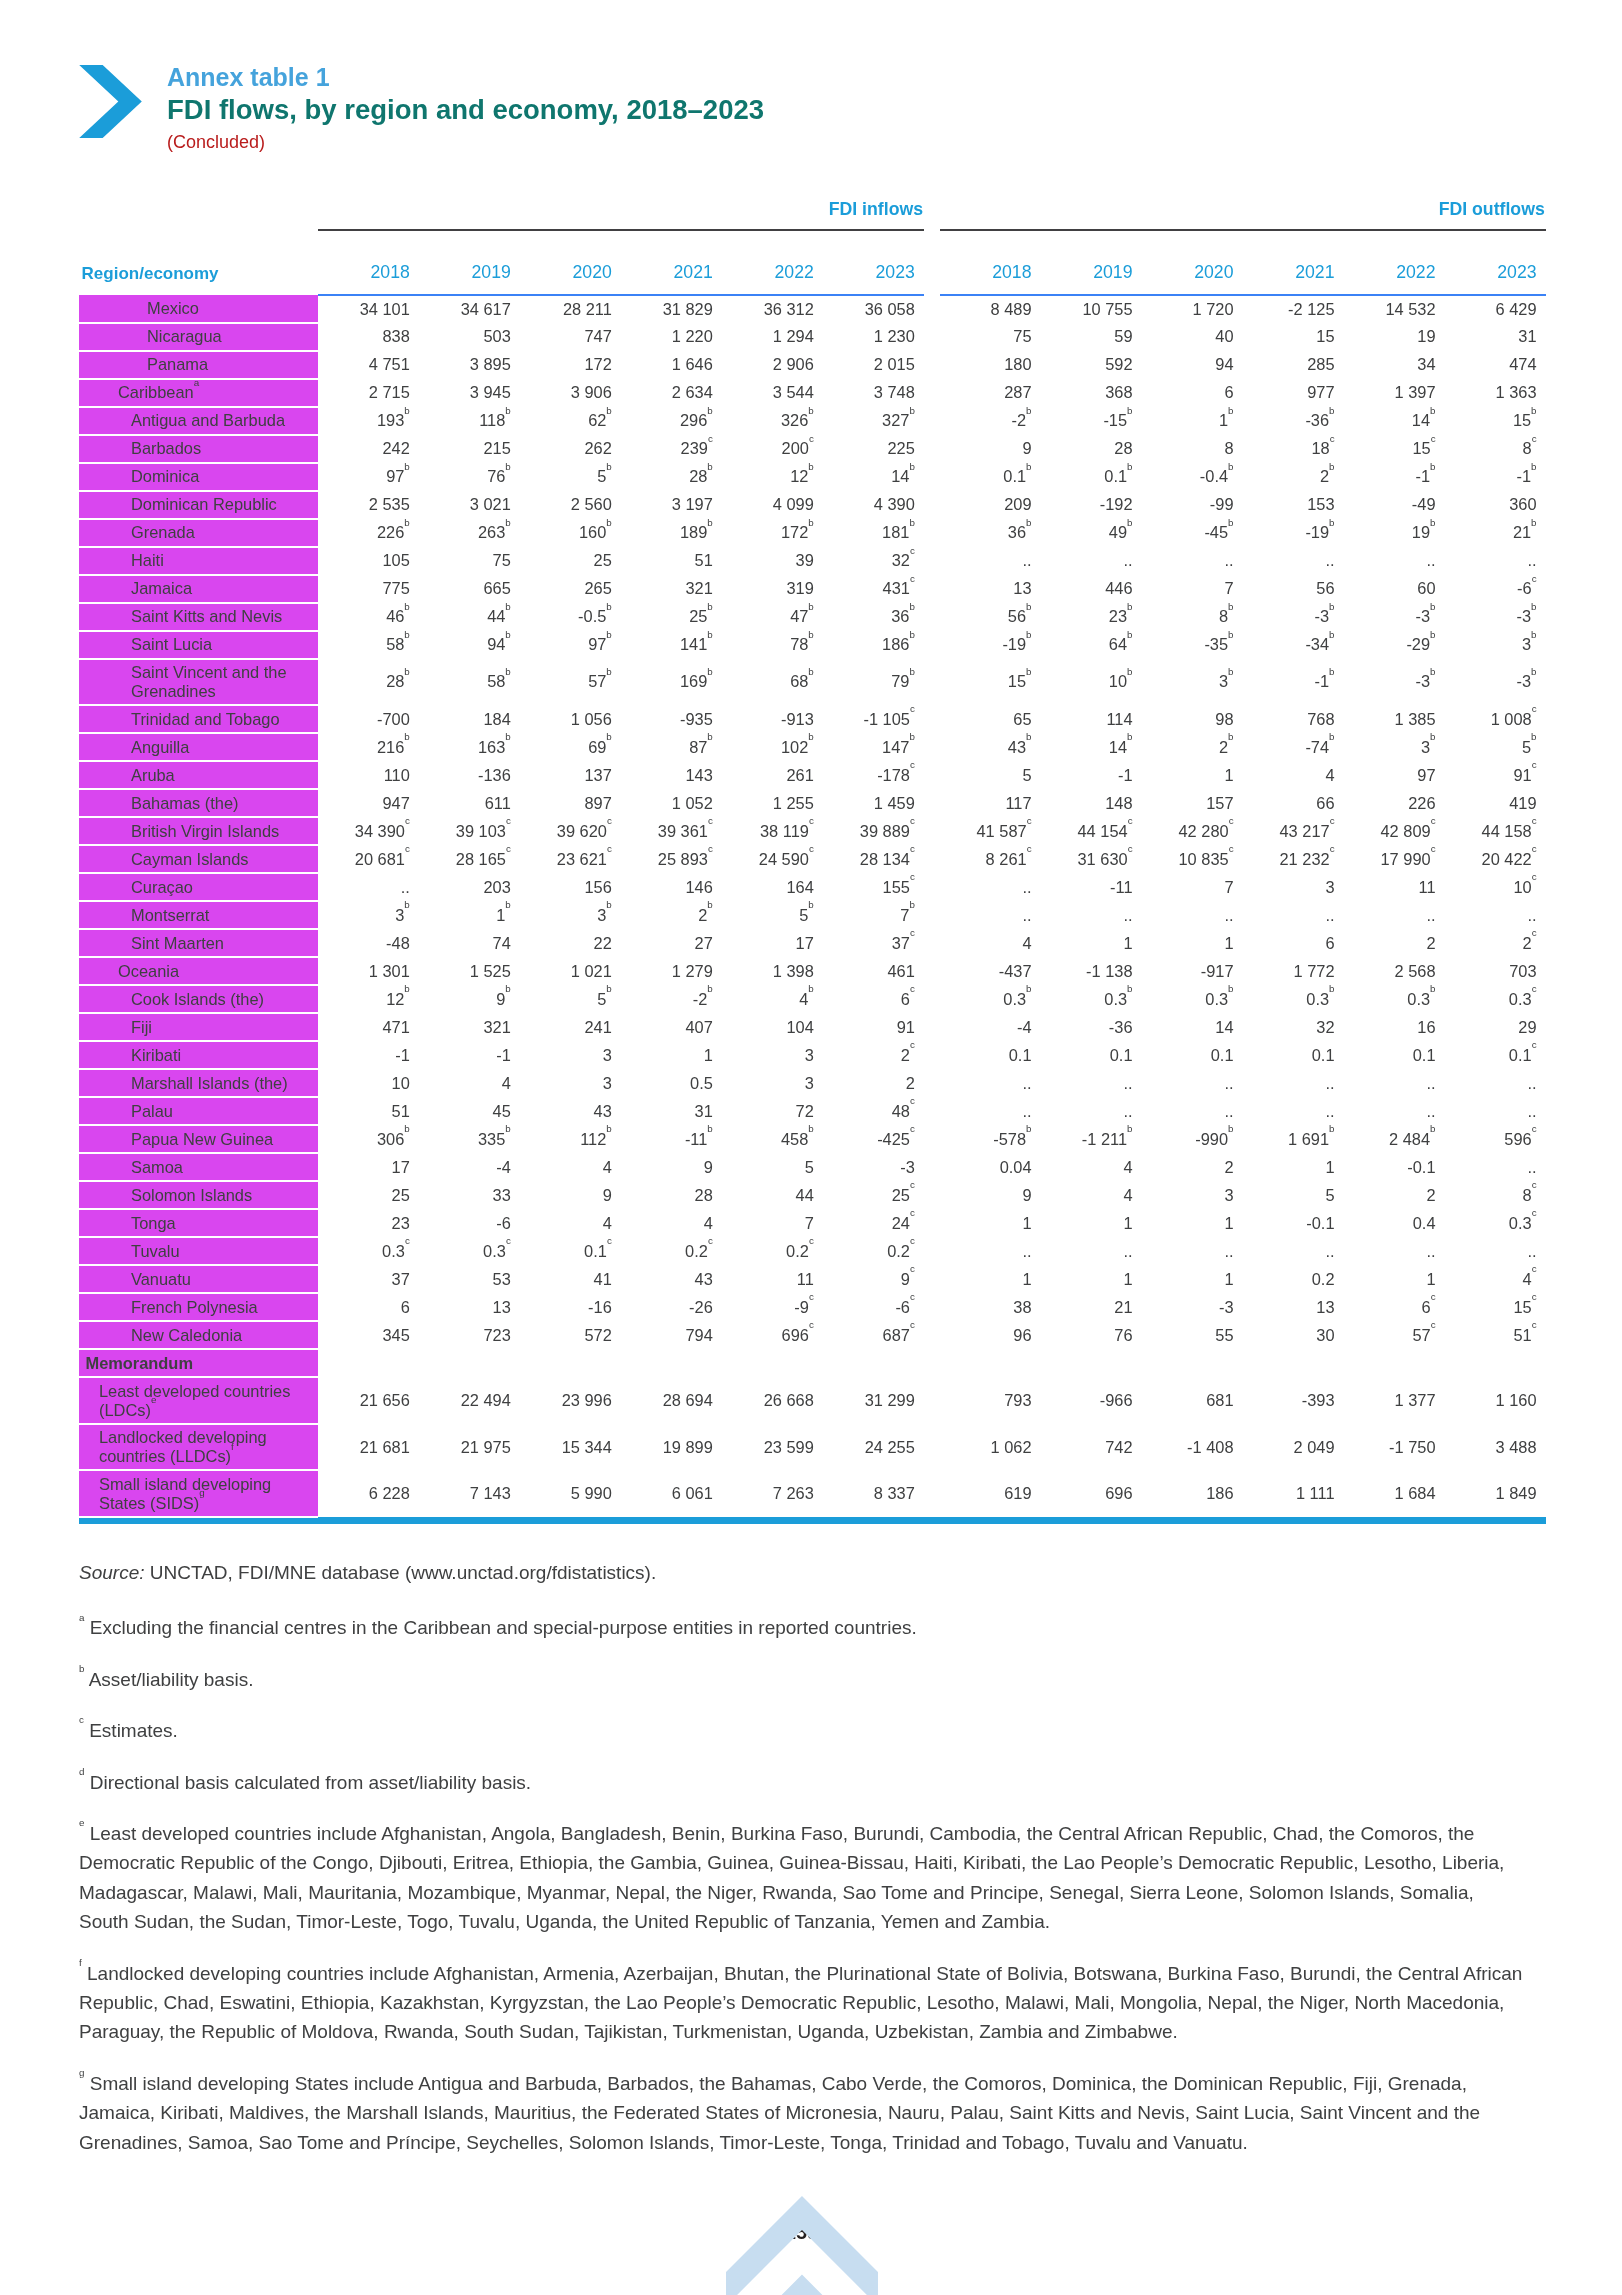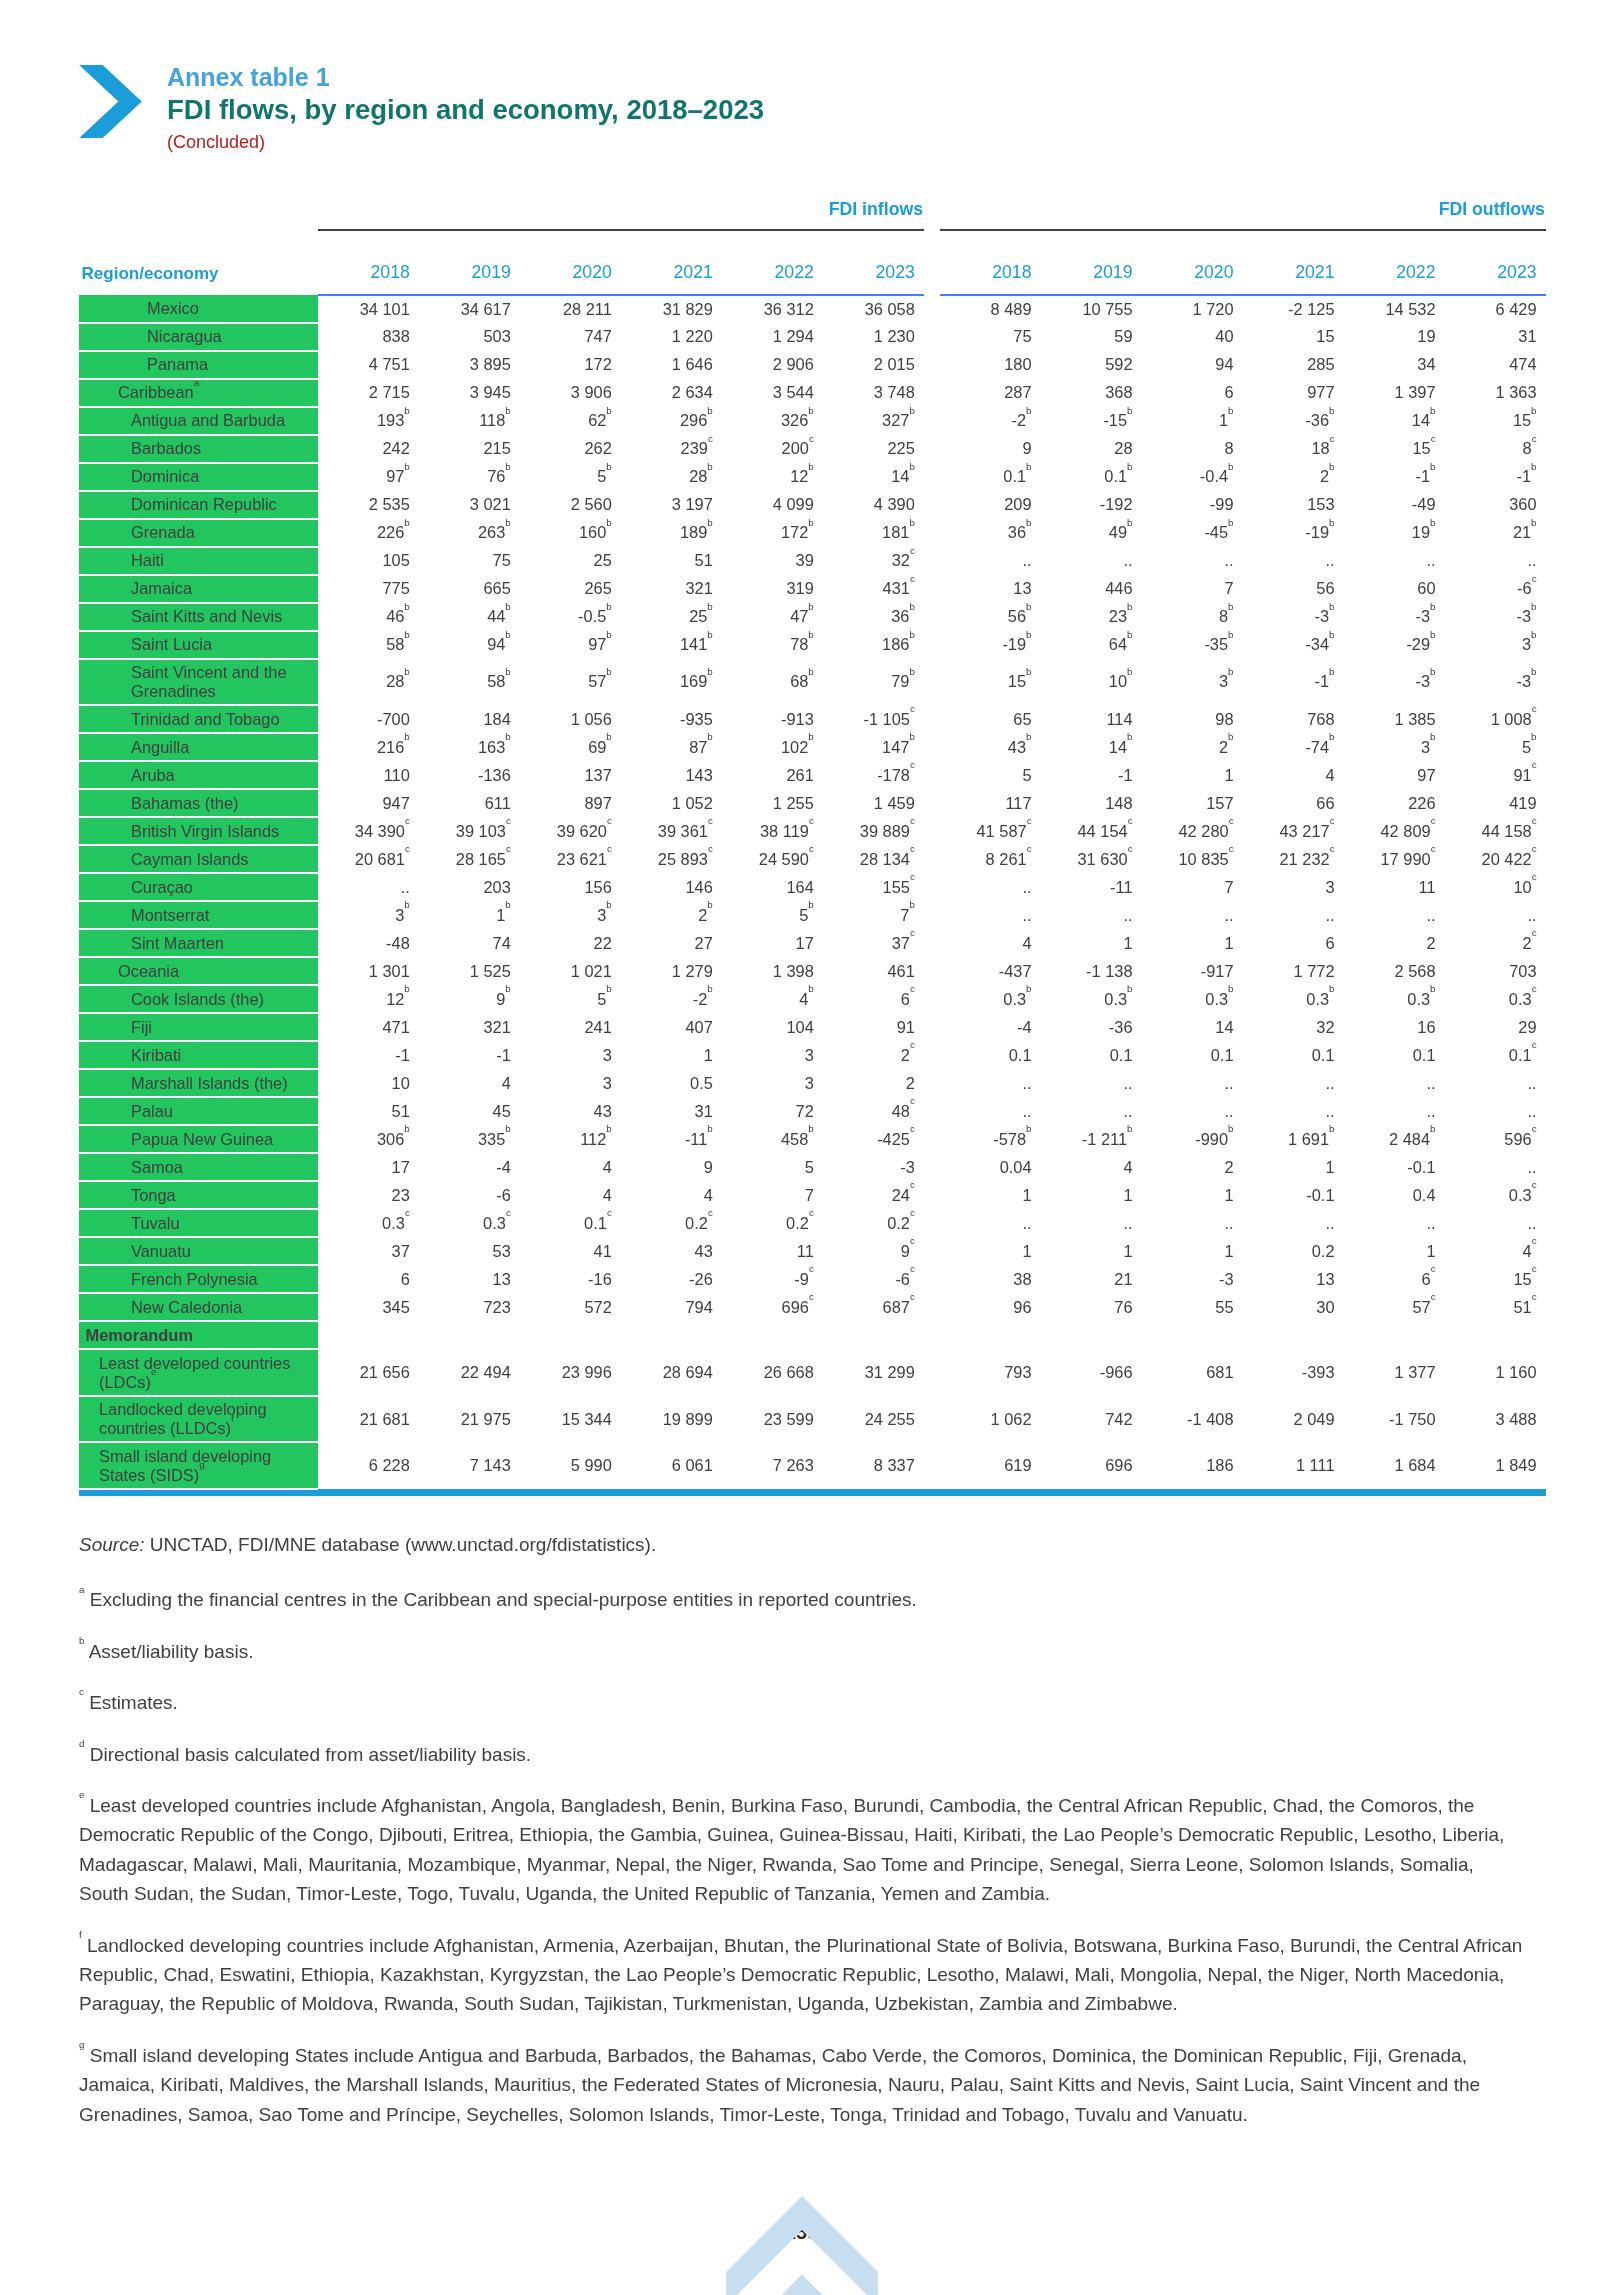--- a/index.html
+++ b/index.html
@@ -21,21 +21,21 @@
   col.c-num{width:101px;}
   col.c-gap{width:15.7px;}
   td,th{margin:0;font-weight:normal;}
   .grp-hdr td{padding-bottom:9.2px;height:26px;vertical-align:bottom;}
   .grp-title{color:#1b9dd9;font-weight:bold;font-size:17.7px;text-align:right;border-bottom:2px solid #414042;}
   .yr-row td{height:51px;vertical-align:bottom;padding-bottom:10.5px;}
   .yr{color:#1b9dd9;font-size:17.7px;text-align:right;padding-right:9.2px;border-bottom:2px solid #3b82f6;white-space:nowrap;}
   .yr-gap{border-bottom:none;}
   .region-hdr{color:#1b9dd9;font-weight:bold;font-size:17px;text-align:left;padding-left:2.6px;border-bottom:none;}
 
-  td.lbl{background:#22c55e;border-bottom:2px solid #ffffff;font-size:16.4px;line-height:19px;color:#3f4041;vertical-align:middle;padding-top:3.3px;padding-bottom:3.3px;margin-left:31px;}
+  td.lbl{background:#d946ef;border-bottom:2px solid #ffffff;font-size:16.4px;line-height:19px;color:#3f4041;vertical-align:middle;padding-top:3.3px;padding-bottom:3.3px;margin-left:31px;}
   td.num{font-size:16.4px;text-align:right;padding-right:9.2px;white-space:nowrap;vertical-align:middle;color:#3f4041;}
   tr.datarow{height:28px;}
   td.lbl.bold{font-weight:bold;}
   .ind-0{padding-left:6.5px;}
   .ind-1{padding-left:20px;}
   .ind-2{padding-left:39px;}
   .ind-3{padding-left:52px;}
   .ind-4{padding-left:68px;}
   sup{font-size:9.8px;line-height:0;position:relative;top:-5.9px;}
   tr.bottom-rule td{height:5.9px;background:#1b9dd9;padding:0;}
@@ -602,20 +602,36 @@
             <td class="num">-3</td>
             <td></td>
             <td class="num">0.04</td>
             <td class="num">4</td>
             <td class="num">2</td>
             <td class="num">1</td>
             <td class="num">-0.1</td>
             <td class="num">..</td>
           </tr>
           <tr class="datarow">
+            <td class="lbl ind-3">Solomon Islands</td>
+            <td class="num">25</td>
+            <td class="num">33</td>
+            <td class="num">9</td>
+            <td class="num">28</td>
+            <td class="num">44</td>
+            <td class="num">25<sup>c</sup></td>
+            <td></td>
+            <td class="num">9</td>
+            <td class="num">4</td>
+            <td class="num">3</td>
+            <td class="num">5</td>
+            <td class="num">2</td>
+            <td class="num">8<sup>c</sup></td>
+          </tr>
+          <tr class="datarow">
             <td class="lbl ind-3">Tonga</td>
             <td class="num">23</td>
             <td class="num">-6</td>
             <td class="num">4</td>
             <td class="num">4</td>
             <td class="num">7</td>
             <td class="num">24<sup>c</sup></td>
             <td></td>
             <td class="num">1</td>
             <td class="num">1</td>

